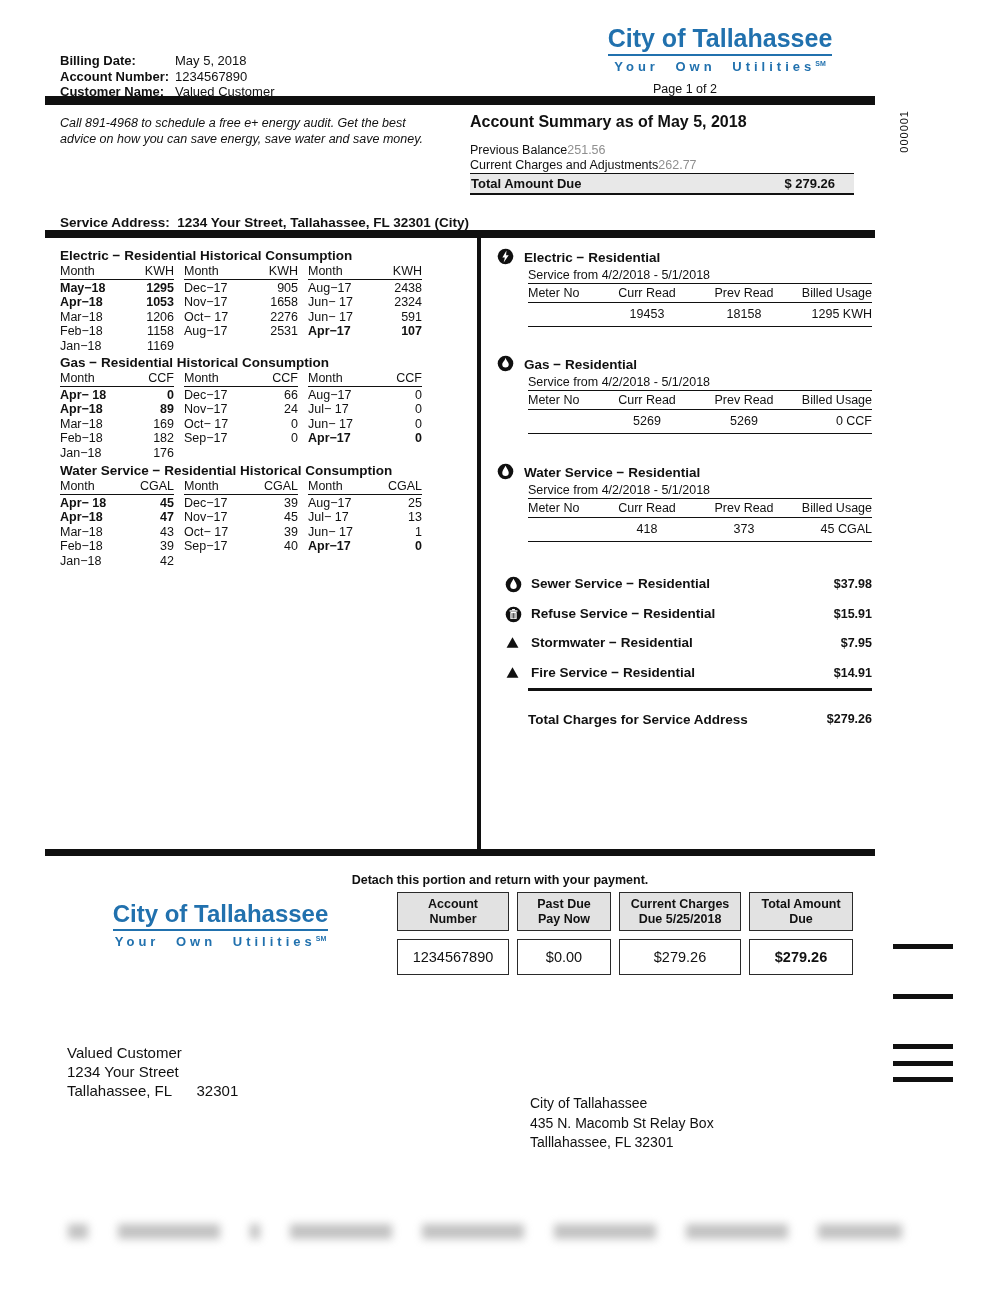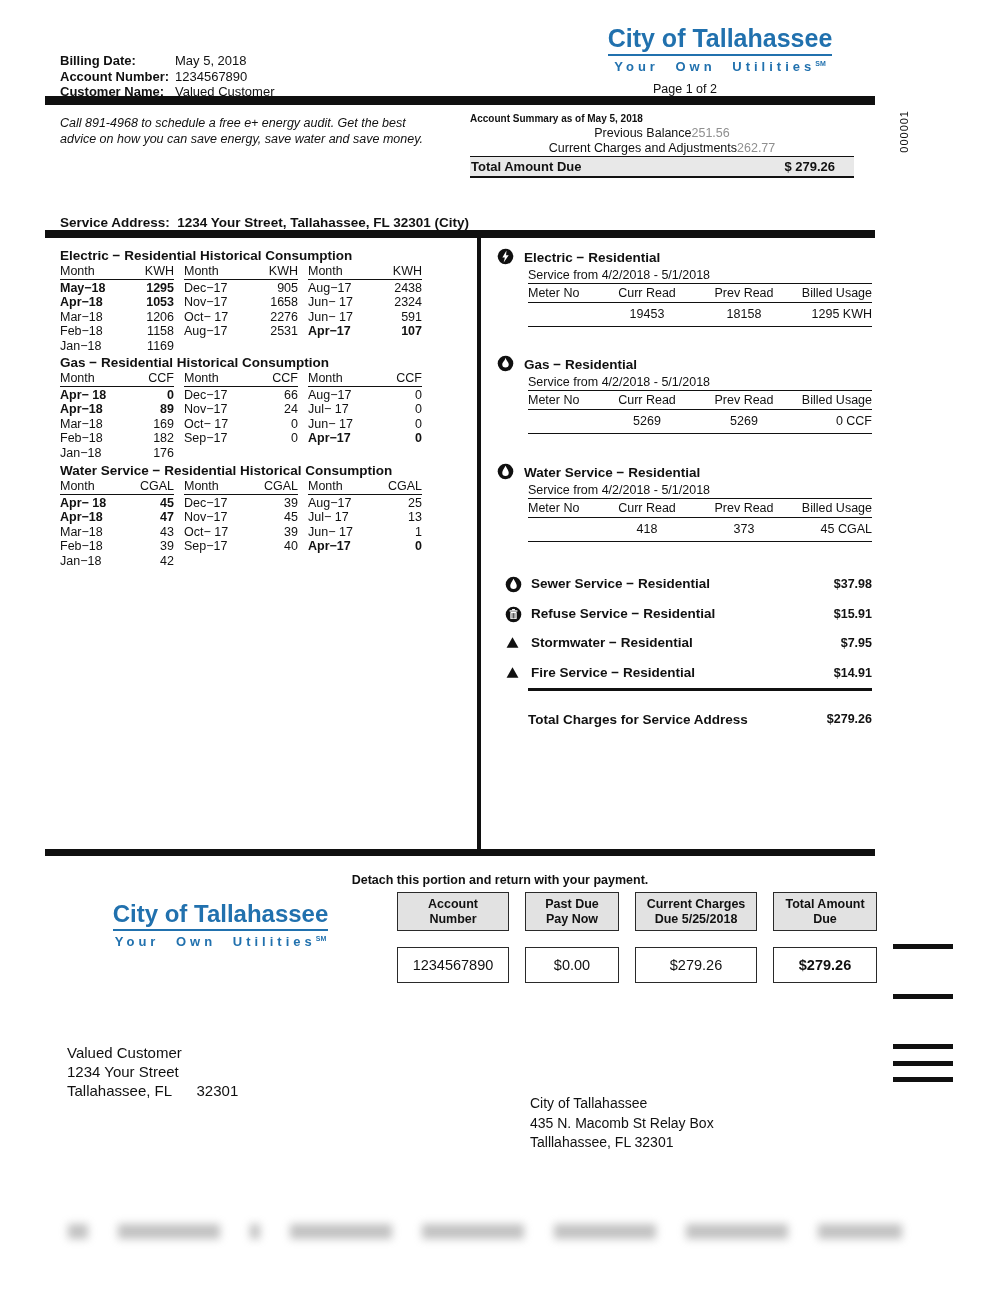--- a/index.html
+++ b/index.html
@@ -31,22 +31,22 @@
   .bar3{top:849px;height:7px;}
   .vdiv{position:absolute;left:477px;top:238px;width:3.5px;height:613px;background:#101010;}
 
   .form-no{position:absolute;left:898px;top:110px;font-size:11px;letter-spacing:1px;
            writing-mode:vertical-rl;transform:rotate(180deg);}
 
   .promo{position:absolute;left:60px;top:116px;width:378px;font-style:italic;line-height:15.5px;}
 
   
   .summary{position:absolute;left:470px;top:113px;width:384px;}
-  .sum-title{font-weight:bold;font-size:10px;margin-bottom:2px;}
-  .sum-row{display:flex;justify-content:center;line-height:14.5px;}
+  .sum-title{font-weight:bold;font-size:16px;margin-bottom:12px;}
+  .sum-row{display:flex;justify-content:flex-start;line-height:14.5px;}
   .sum-row .val{color:#8f8f8f;}
   .sum-total{display:flex;justify-content:space-between;font-weight:bold;font-size:13px;
              background:#e8e8e8;border-top:1.5px solid #111;border-bottom:2.5px solid #111;
              padding:2px 19px 2px 1px;margin-top:1px;}
 
   .svc-addr{position:absolute;left:60px;top:215px;font-size:13.5px;font-weight:bold;}
 
   
   .leftcol{position:absolute;left:60px;top:248px;width:362px;height:600px;}
   .ht{position:absolute;left:0;width:362px;}
@@ -77,21 +77,21 @@
   .ch-amt{font-weight:bold;font-size:12.5px;padding-top:1px;}
   .tc{position:absolute;left:31px;right:3px;top:440px;border-top:3.5px solid #111;
       padding-top:21px;display:flex;justify-content:space-between;}
   .tc-label{font-weight:bold;font-size:13.5px;}
   .tc-amt{font-weight:bold;font-size:12.5px;}
 
   
   .detach{position:absolute;left:0;top:873px;width:1000px;text-align:center;
           font-weight:bold;font-size:12.5px;}
   .paytable{position:absolute;left:397px;top:892px;display:grid;
-            grid-template-columns:112px 94px 122px 104px;gap:16px;border-radius:19px;}
+            grid-template-columns:112px 94px 122px 104px;gap:8px;border-radius:19px;}
   .pt-h{background:#e2e2e2;border:1.8px solid #2a2a2a;text-align:center;font-weight:bold;
         font-size:12.5px;line-height:14.5px;padding:4px 1px;}
   .pt-v{border:1.8px solid #2a2a2a;text-align:center;font-size:14.5px;padding:9px 1px;}
 
   .rbar{position:absolute;left:893px;width:60px;height:5px;background:#101010;}
 
   .mail-addr{position:absolute;left:67px;top:1043px;font-size:15px;line-height:19px;white-space:pre;}
   .remit-addr{position:absolute;left:530px;top:1094px;font-size:14px;line-height:19.5px;white-space:pre;}
 
   .blur-strip{position:absolute;left:68px;top:1224px;width:875px;height:18px;display:flex;

